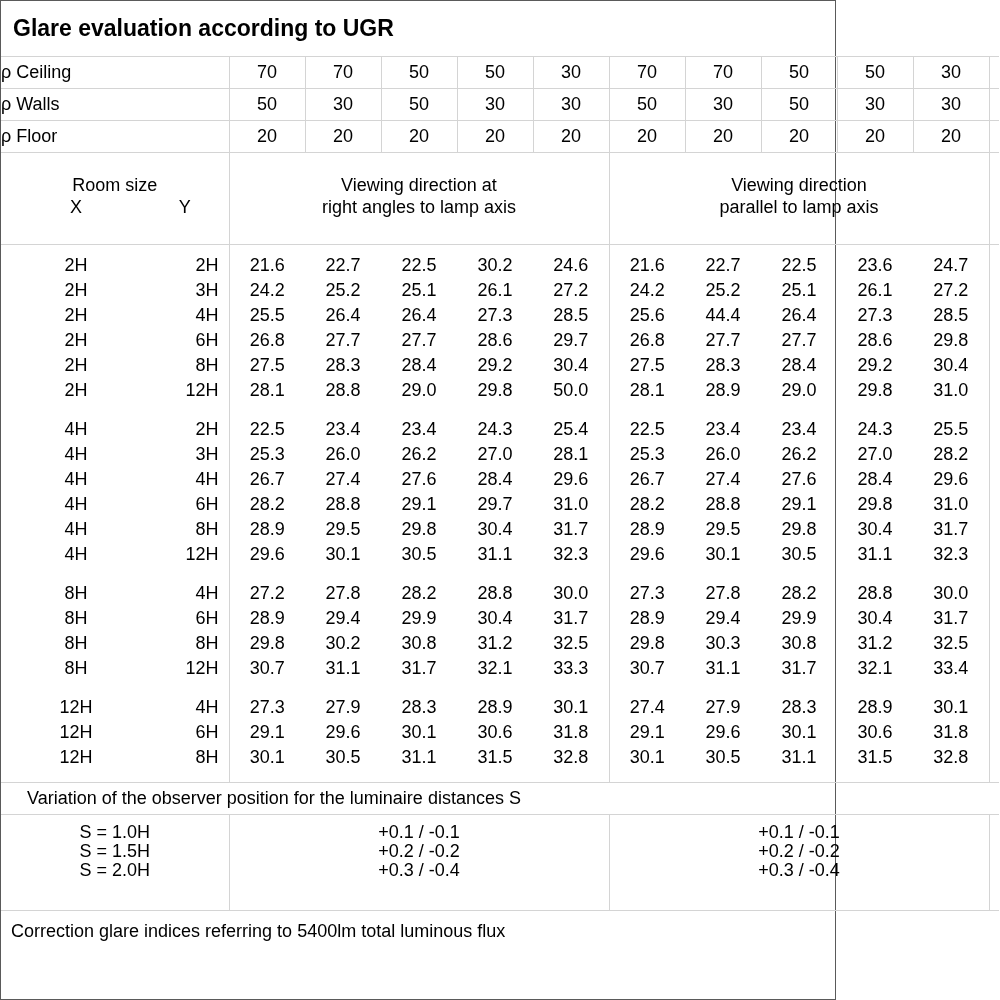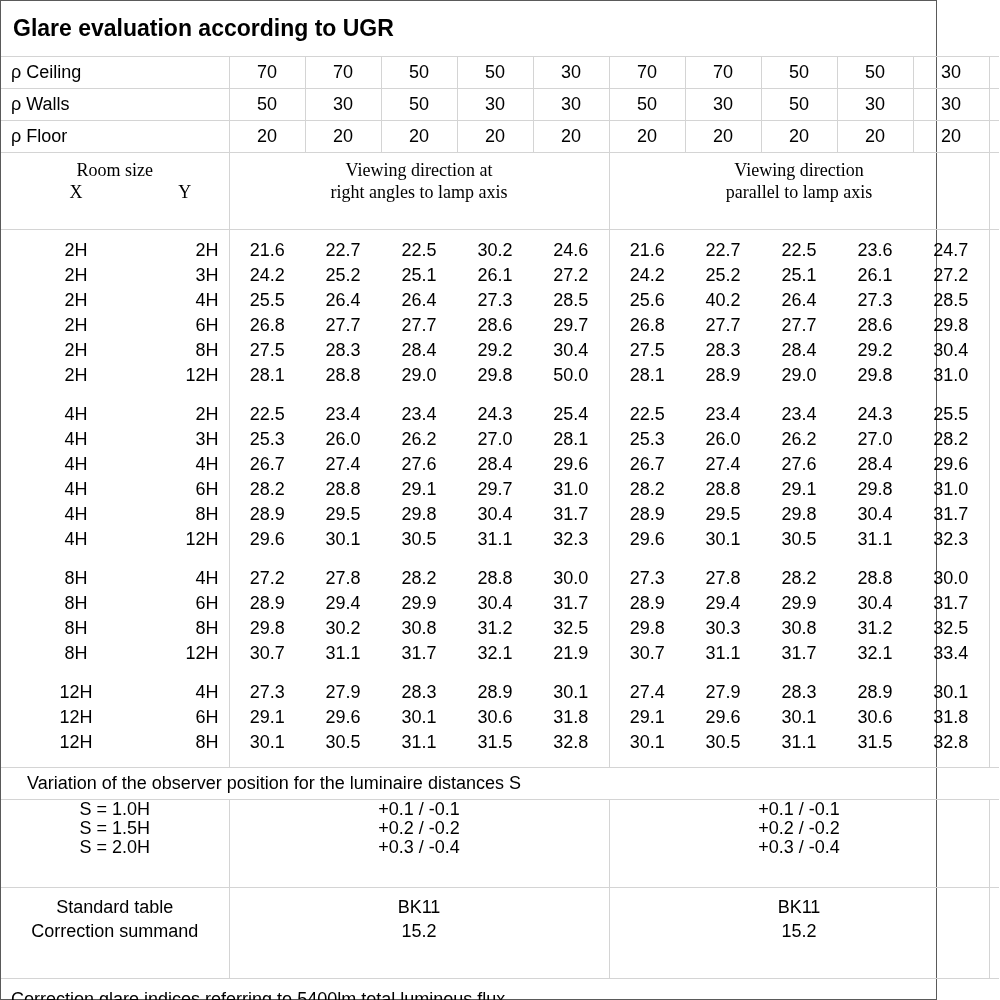--- a/index.html
+++ b/index.html
@@ -1,40 +1,40 @@
 <!DOCTYPE html>
 <html><head>
 <meta charset="utf-8">
 <style>
   :root{ --grid:#d4d4d4; --outer:#5a5a5a; }
   html,body{margin:0;padding:0;background:#ffffff;}
   .sheet{
-    width:937px;height:1000px;box-sizing:border-box;
+    width:836px;height:1000px;box-sizing:border-box;
     border:1px solid var(--outer);background:#fff;color:#000;
     font-family:"Liberation Sans","DejaVu Sans",sans-serif;font-size:18px;
   }
   table{border-collapse:collapse;table-layout:fixed;width:100%;}
   td{padding:0;margin:0;vertical-align:middle;overflow:hidden;white-space:nowrap;}
   .vb{border-left:1px solid var(--grid);}
   tr.r-title td{height:55px;border-bottom:1px solid var(--grid);font-weight:bold;font-size:23px;padding-left:12px;text-align:left;}
   tr.r-rho td{height:31px;border-bottom:1px solid var(--grid);}
-  .c-rholabel{padding-left:10px;text-align:left;}
+  .c-rholabel{padding-left:0;text-align:left;}
   .c-num{text-align:center;}
-  tr.r-head td{height:70px;border-bottom:1px solid var(--grid);vertical-align:top;padding-top:6px;line-height:22px;text-align:center;font-family:Liberation Serif, serif;}
+  tr.r-head td{height:70px;border-bottom:1px solid var(--grid);vertical-align:top;padding-top:21px;line-height:22px;text-align:center;}
   .xy{display:flex;width:100%;}
   .xy .xh{width:150px;text-align:center;}
   .xy .yh{flex:1;text-align:center;padding-right:10px;}
   tr.r-data td{height:25px;line-height:25px;}
   .c-x{text-align:center;}
   .c-y{text-align:right;padding-right:10px;}
   tr.r-sptop td{height:8px;}
   tr.r-gap td{height:14px;}
   tr.r-spbot td{height:12px;}
   tr.r-var td{height:31px;border-top:1px solid var(--grid);border-bottom:1px solid var(--grid);padding-left:26px;text-align:left;}
-  tr.r-s td{height:87px;border-bottom:1px solid var(--grid);vertical-align:top;padding-top:0;line-height:19px;text-align:center;}
+  tr.r-s td{height:87px;border-bottom:1px solid var(--grid);vertical-align:top;padding-top:8px;line-height:19px;text-align:center;}
   tr.r-std td{height:83px;border-bottom:1px solid var(--grid);vertical-align:top;padding-top:7px;line-height:24px;text-align:center;}
   tr.r-foot td{height:40px;padding-left:10px;text-align:left;}
 </style>
 </head>
 <body>
 
 <div class="sheet">
   <table>
     <colgroup>
       <col style="width:150px">
@@ -163,21 +163,21 @@
         </tr>
         <tr class="r-data">
           <td class="c-x">2H</td>
           <td class="c-y">4H</td>
           <td class="c-num vb">25.5</td>
           <td class="c-num">26.4</td>
           <td class="c-num">26.4</td>
           <td class="c-num">27.3</td>
           <td class="c-num">28.5</td>
           <td class="c-num vb">25.6</td>
-          <td class="c-num">40.2</td>
+          <td class="c-num">44.4</td>
           <td class="c-num">26.4</td>
           <td class="c-num">27.3</td>
           <td class="c-num">28.5</td>
           <td class="vb"></td>
         </tr>
         <tr class="r-data">
           <td class="c-x">2H</td>
           <td class="c-y">6H</td>
           <td class="c-num vb">26.8</td>
           <td class="c-num">27.7</td>
@@ -368,21 +368,21 @@
           <td class="c-num">32.5</td>
           <td class="vb"></td>
         </tr>
         <tr class="r-data">
           <td class="c-x">8H</td>
           <td class="c-y">12H</td>
           <td class="c-num vb">30.7</td>
           <td class="c-num">31.1</td>
           <td class="c-num">31.7</td>
           <td class="c-num">32.1</td>
-          <td class="c-num">21.9</td>
+          <td class="c-num">33.3</td>
           <td class="c-num vb">30.7</td>
           <td class="c-num">31.1</td>
           <td class="c-num">31.7</td>
           <td class="c-num">32.1</td>
           <td class="c-num">33.4</td>
           <td class="vb"></td>
         </tr>
         <tr class="r-gap">
           <td colspan="2"></td>
           <td class="vb" colspan="5"></td>
@@ -457,33 +457,18 @@
           <div>+0.2 / -0.2</div>
           <div>+0.3 / -0.4</div>
         </td>
         <td colspan="5" class="vb">
           <div>+0.1 / -0.1</div>
           <div>+0.2 / -0.2</div>
           <div>+0.3 / -0.4</div>
         </td>
         <td class="vb"></td>
       </tr>
-      <tr class="r-std">
-        <td colspan="2">
-          <div>Standard table</div>
-          <div>Correction summand</div>
-        </td>
-        <td colspan="5" class="vb">
-          <div>BK11</div>
-          <div>15.2</div>
-        </td>
-        <td colspan="5" class="vb">
-          <div>BK11</div>
-          <div>15.2</div>
-        </td>
-        <td class="vb"></td>
-      </tr>
       <tr class="r-foot">
         <td colspan="13">Correction glare indices referring to 5400lm total luminous flux</td>
       </tr>
     </tbody>
   </table>
 </div>
 
 </body></html>

